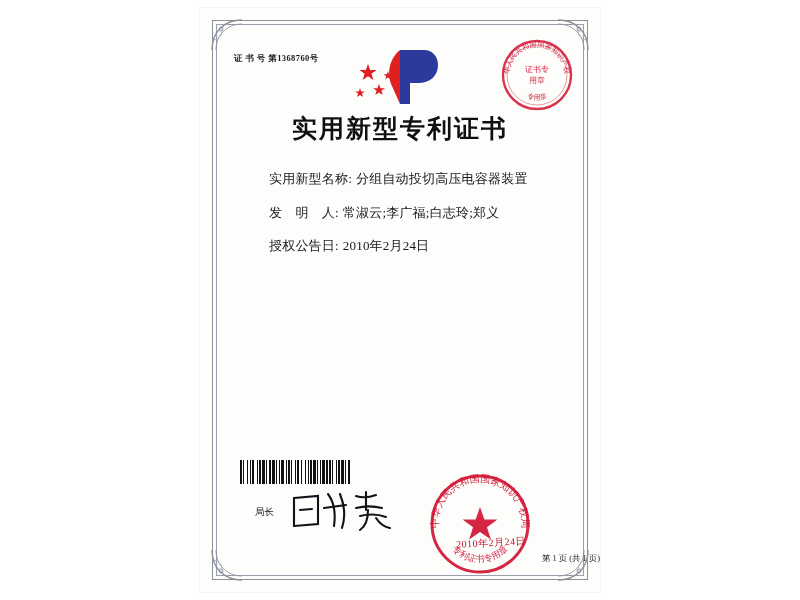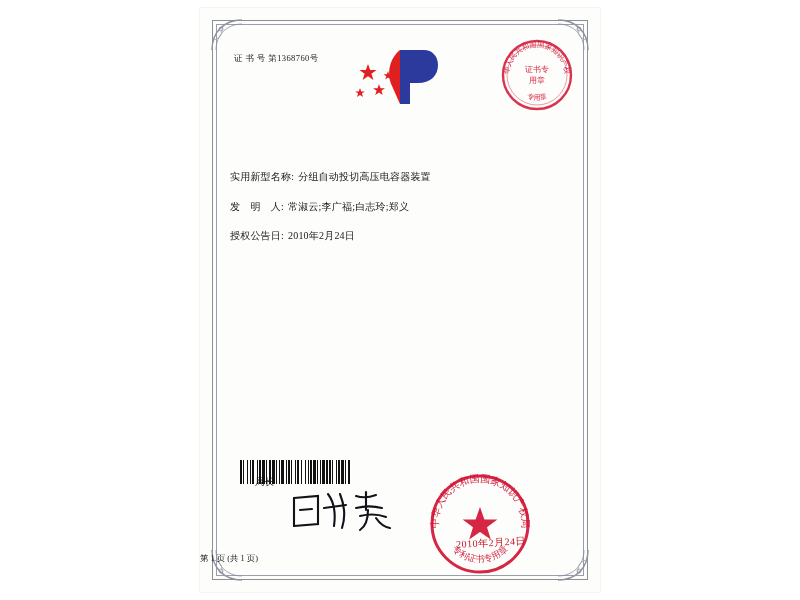--- a/index.html
+++ b/index.html
@@ -64,20 +64,21 @@
 
   
   .cert-no {
     position: absolute;
     left: 34px;
     top: 45px;
     font-size: 8.5px;
     color: #1a1a1a;
     letter-spacing: .4px;
     white-space: nowrap;
+    font-weight: bold;
   }
 
   .logo {
     position: absolute;
     left: 0;
     right: 0;
     top: 38px;
     height: 62px;
     text-align: center;
   }
@@ -109,22 +110,23 @@
   .fields {
     position: absolute;
     left: 30px;
     top: 162px;
     width: 336px;
   }
   .field-row {
     display: flex;
     align-items: center;
     margin-bottom: 15.5px;
-    font-size: 10px;
+    font-size: 13px;
     color: #16181c;
+    margin-left: 39px;
   }
   .field-label {
     white-space: nowrap;
     letter-spacing: .2px;
   }
   .field-value {
     margin-left: 4px;
     color: #16181c;
     letter-spacing: .2px;
   }
@@ -160,21 +162,21 @@
   .barcode i {
     display: block;
     background: #111;
     height: 100%;
   }
 
   
   .sig-label {
     position: absolute;
     left: 55px;
-    top: 468px;
+    top: 498px;
     font-size: 9.5px;
     color: #15171a;
   }
   .sig-mark {
     position: absolute;
     left: 88px;
     top: 480px;
     width: 110px;
     height: 46px;
   }
@@ -198,21 +200,21 @@
     color: #c0152a;
     letter-spacing: .5px;
     transform: rotate(-3deg);
   }
 
   .page-foot {
     position: absolute;
     left: 0;
     right: 0;
     bottom: 28px;
-    text-align: left;
+    text-align: right;
     font-size: 8.4px;
     color: #1a1a1a;
   }
 </style>
 </head>
 <body>
 
 <div id="page">
 
   <div class="sheet">
@@ -280,20 +282,21 @@
           <textPath href="#sealArcTop" startOffset="50%" text-anchor="middle">中华人民共和国国家知识产权局</textPath>
         </text>
         <text font-size="7" fill="#d01030" font-family="'DejaVu Serif', serif" opacity="0.9">
           <textPath href="#sealArcBot" startOffset="50%" text-anchor="middle">专用章</textPath>
         </text>
         <text x="37" y="34" font-size="8" fill="#d01030" text-anchor="middle" font-family="'DejaVu Serif', serif" opacity="0.9">证书专</text>
         <text x="37" y="45" font-size="8" fill="#d01030" text-anchor="middle" font-family="'DejaVu Serif', serif" opacity="0.9">用章</text>
       </svg>
     </div>
 
+    <div class="title">实用新型专利证书</div>
 
     <div class="fields">
       <div class="field-row">
         <span class="field-label">实用新型名称:</span>
         <span class="field-value">分组自动投切高压电容器装置</span>
       </div>
       <div class="field-row">
         <span class="field-label">发　明　人:</span>
         <span class="field-value">常淑云;李广福;白志玲;郑义</span>
       </div>

